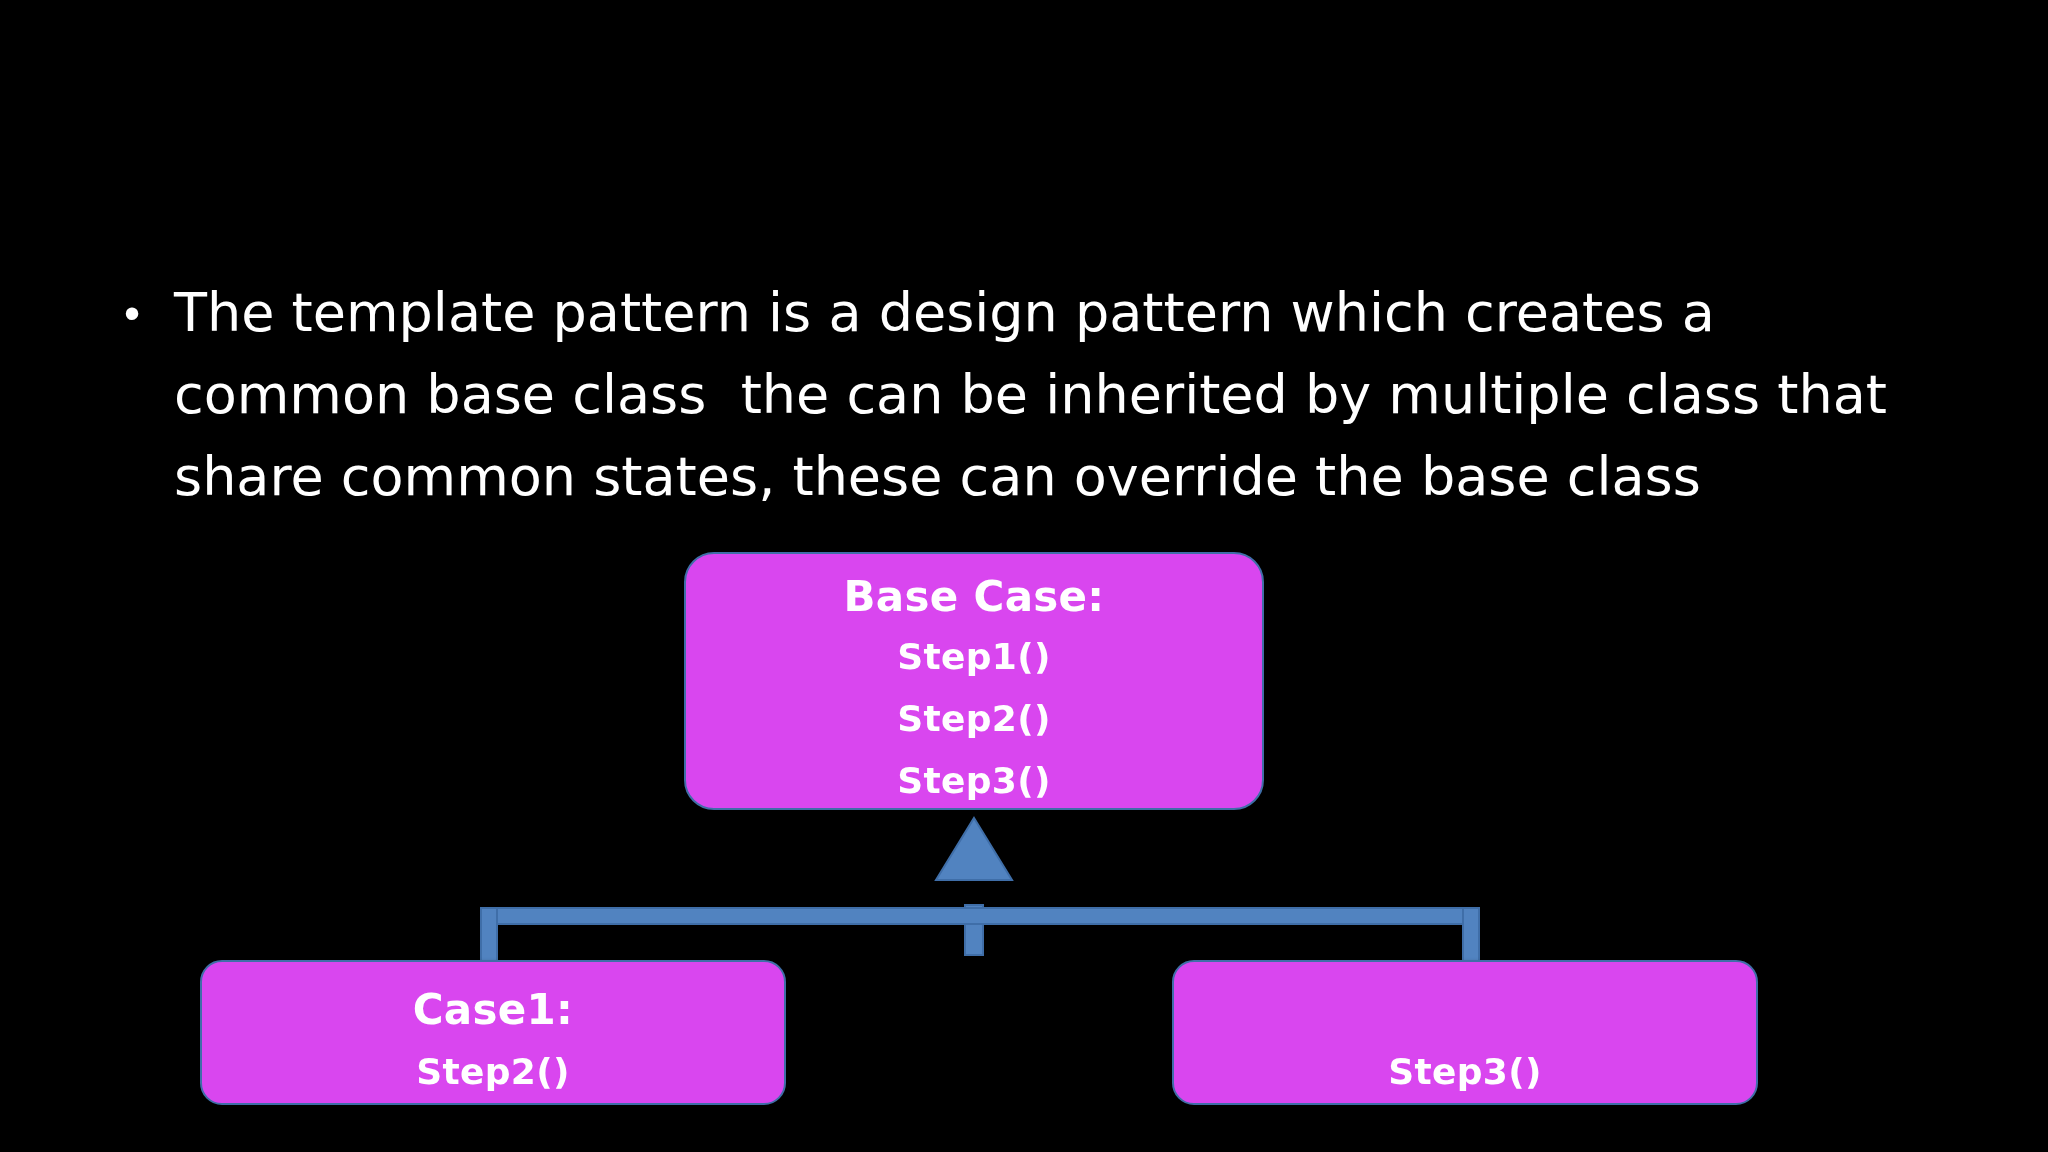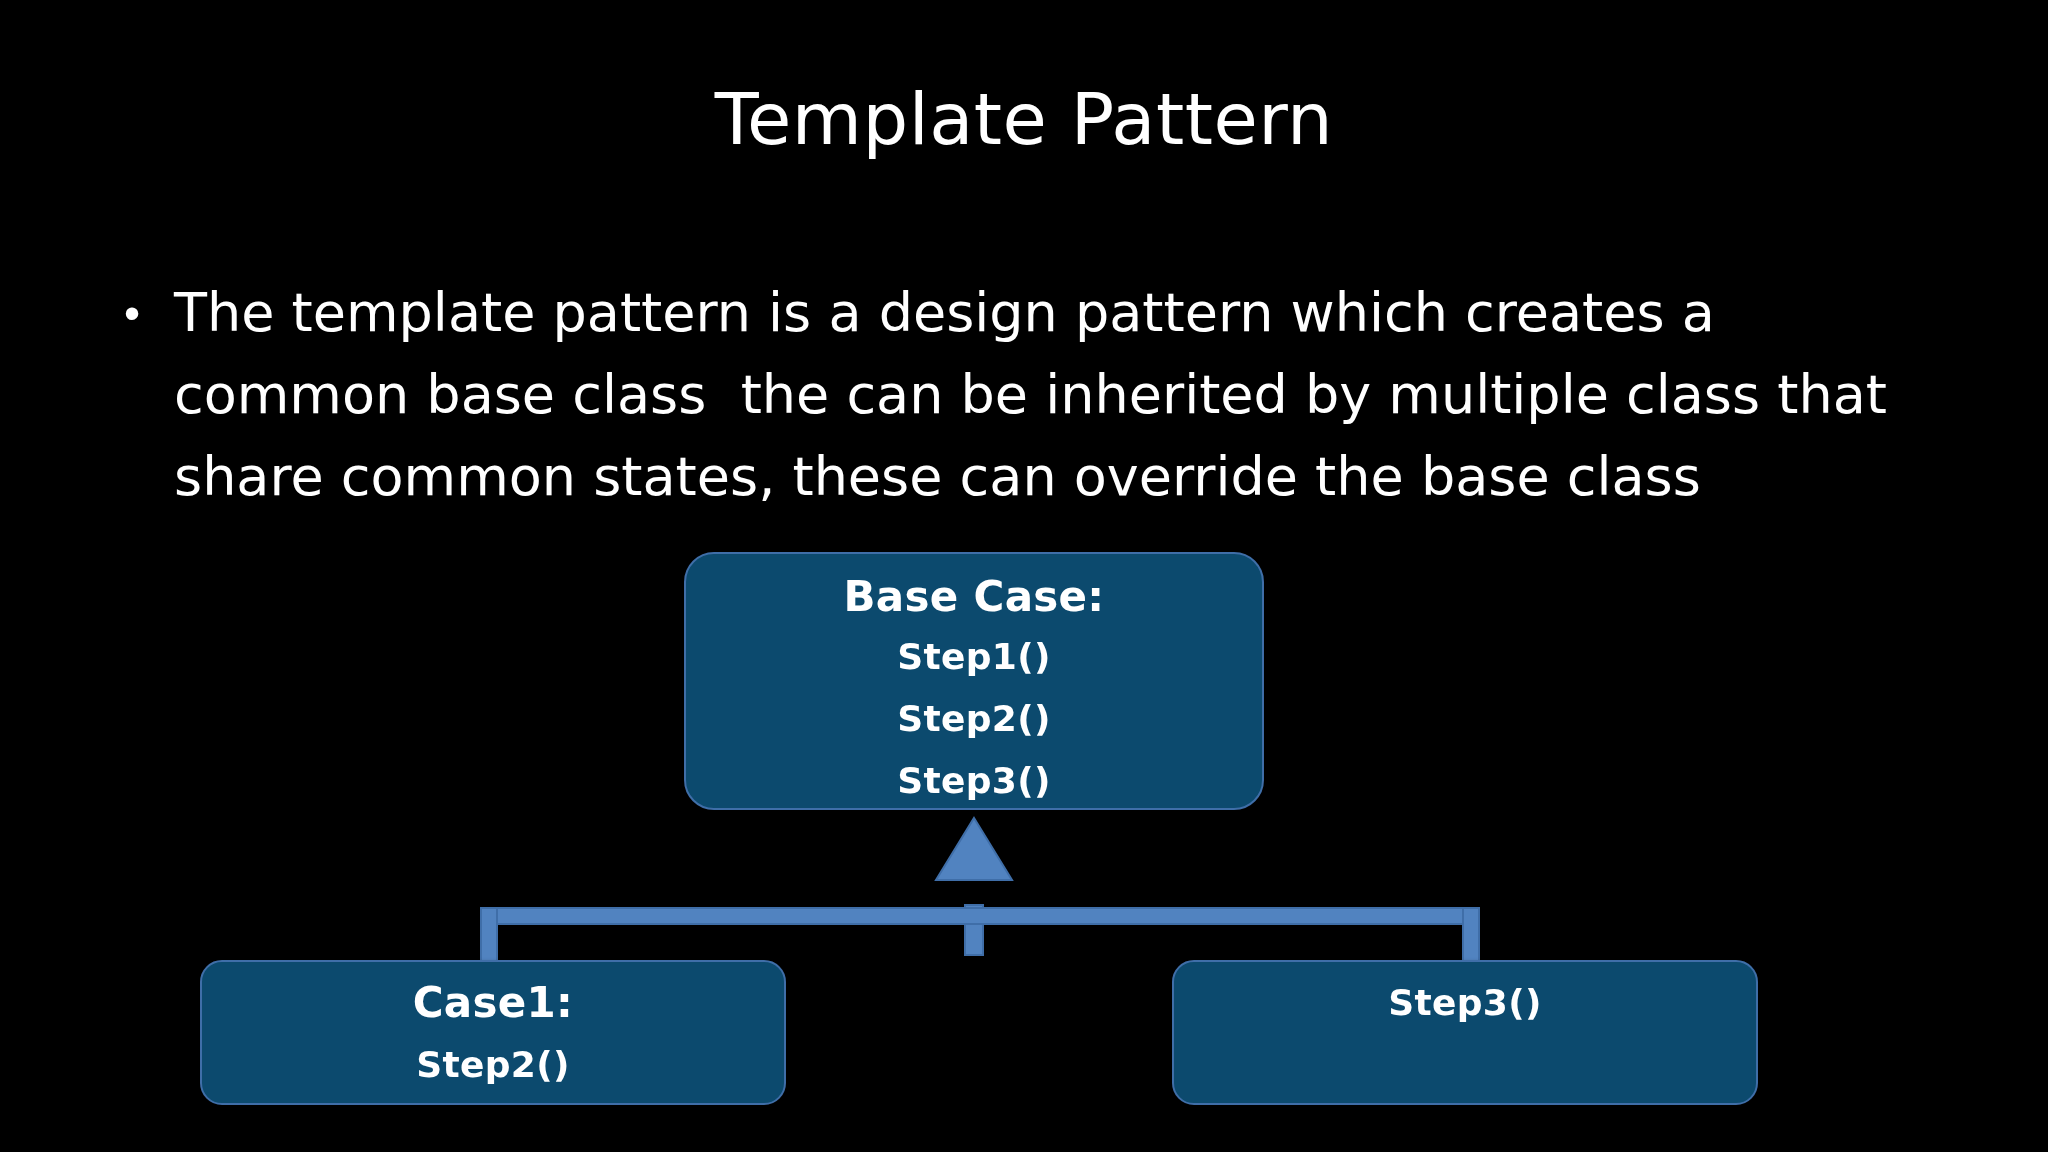--- a/index.html
+++ b/index.html
@@ -76,21 +76,21 @@
     left: 0;
     top: 0;
     width: 2048px;
     height: 1152px;
     pointer-events: none;
   }
 
   .node {
     position: absolute;
     box-sizing: border-box;
-    background: #0c4a6e;
+    background: #d946ef;
     border: 2px solid #3F6EA8;
     border-radius: 26px;
     box-shadow: 0 3px 5px rgba(0,0,0,0.55);
     color: #ffffff;
     text-align: center;
     font-family: "DejaVu Sans", sans-serif;
     display: flex;
     flex-direction: column;
     justify-content: flex-start;
     align-items: center;
@@ -120,20 +120,21 @@
     letter-spacing: 0.3px;
   }
 
   
   .node-case {
     top: 960px;
     width: 586px;
     height: 145px;
     border-radius: 22px;
     padding-top: 10px;
+    justify-content: flex-end;
   }
   .node-case-1 { left: 200px; }
   .node-case-2 { left: 1172px; }
 
   .node-case .node-title {
     font-size: 42px;
     font-weight: bold;
     line-height: 62px;
     letter-spacing: 0.3px;
   }
@@ -149,21 +150,20 @@
     left: 0; top: 0;
     width: 2048px;
     height: 1152px;
   }
 </style>
 </head>
 <body>
 
 <div class="slide">
 
-  <div class="slide-title">Template Pattern</div>
 
   <div class="body-block">
     <div class="bullet-row">
       <div class="bullet-dot">•</div>
       <div class="bullet-text">
         <span class="ln">The template pattern is a design pattern which creates a</span>
         <span class="ln">common base class  the can be inherited by multiple class that</span>
         <span class="ln">share common states, these can override the base class</span>
       </div>
     </div>

